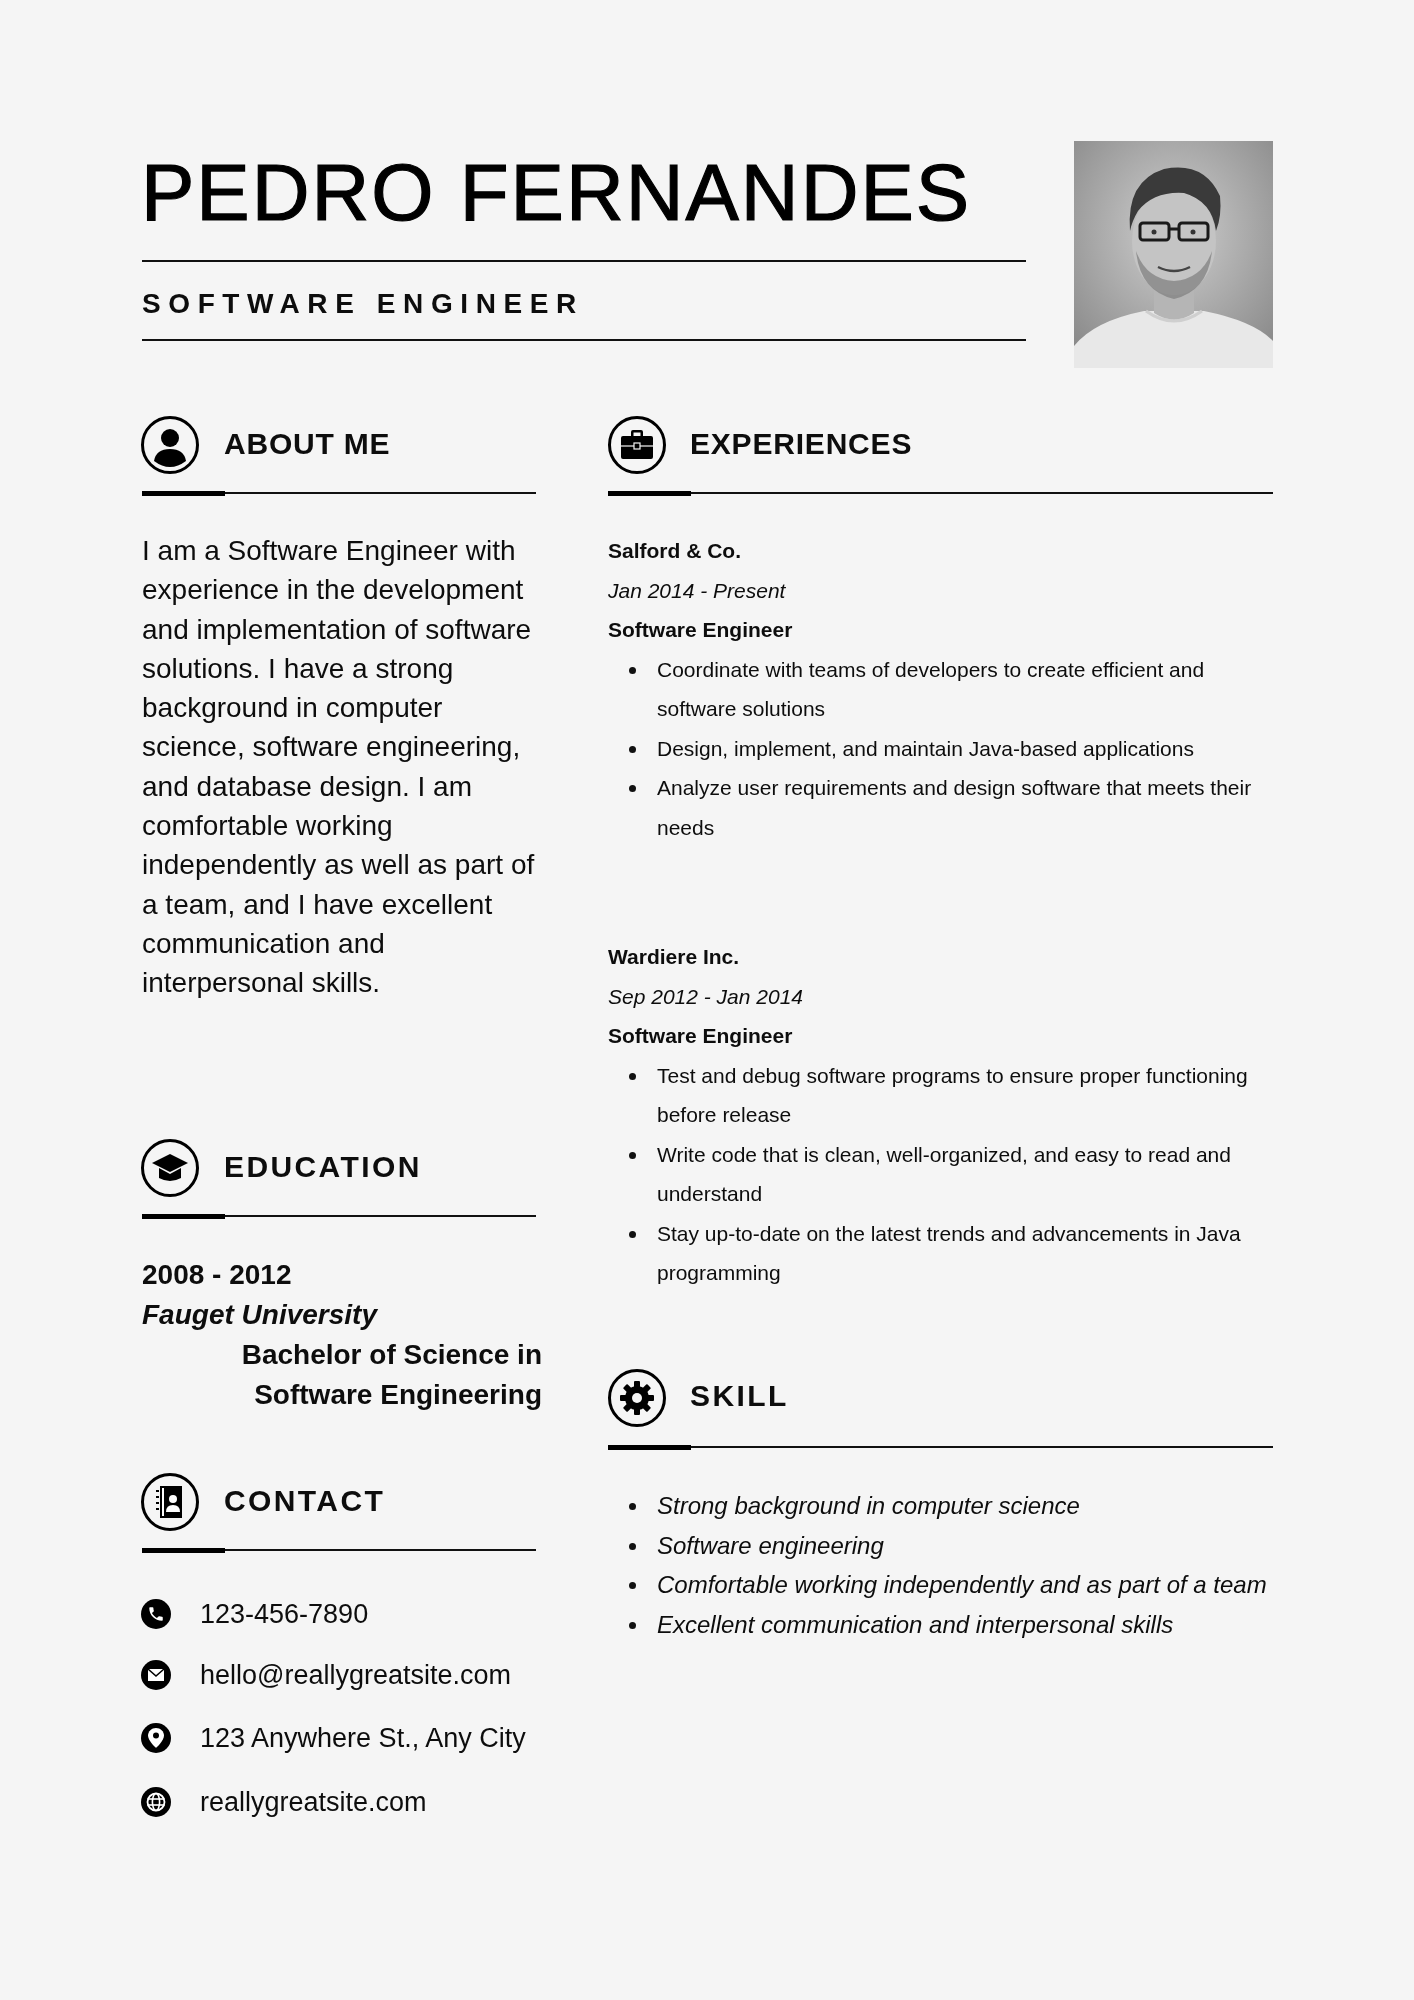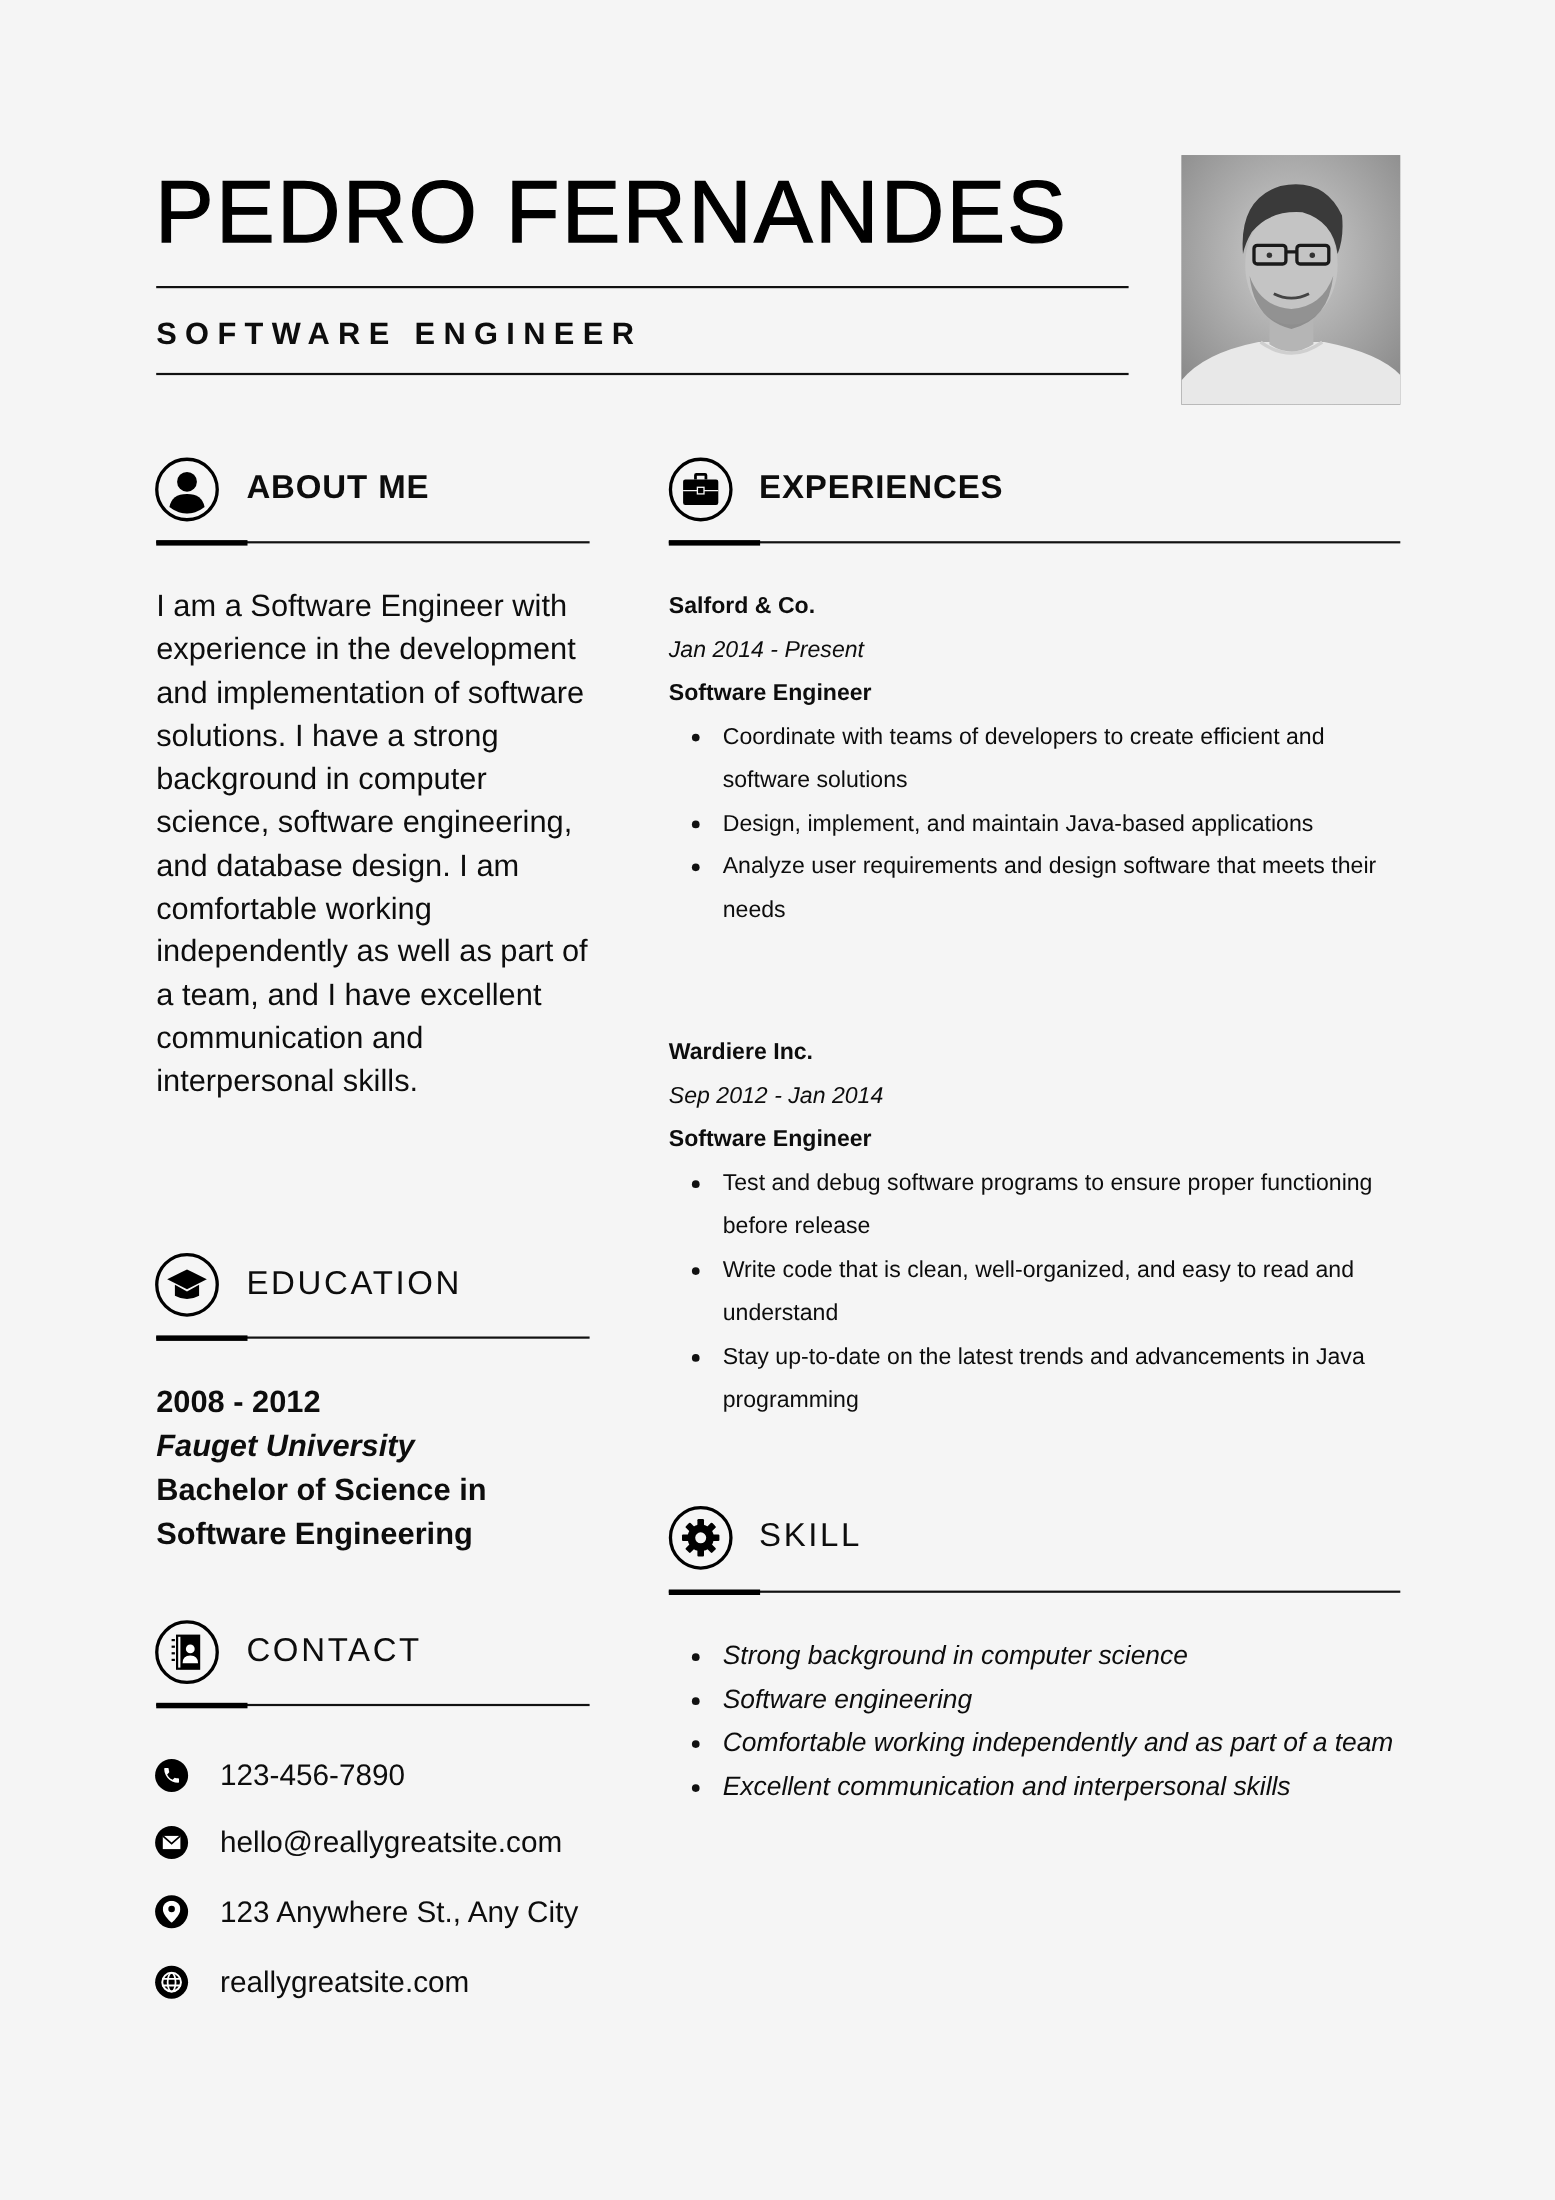--- a/index.html
+++ b/index.html
@@ -39,34 +39,34 @@
   .sec-icon {
     width: 52px; height: 52px;
     border: 3.5px solid #000; border-radius: 50%;
     display: flex; align-items: center; justify-content: center;
   }
   .sec-icon svg { display: block; }
   .sec-title {
     font-size: 30px; line-height: 36px; white-space: nowrap;
   }
   .sec-title.bold { font-weight: 700; letter-spacing: 0.8px; }
-  .sec-title.light { font-weight: 400; letter-spacing: 2.4px; }
+  .sec-title.light { font-weight: 700; letter-spacing: 2.4px; }
   .underline-thin { height: 2px; background: #111; }
   .underline-thick { height: 5px; background: #000; width: 83px; }
 
   
   .body-text {
     font-size: 28px; line-height: 39.3px;
   }
   .about { left: 142px; top: 531px; width: 400px; }
 
   .edu { left: 142px; top: 1255px; width: 400px; font-size: 28px; line-height: 40px; }
   .edu .years { font-weight: 700; }
   .edu .school { font-weight: 700; font-style: italic; }
-  .edu .degree { font-weight: 700; }
+  .edu .degree { font-weight: 700; text-align: right; }
 
   .contact-item {
     left: 141px; height: 40px;
     display: flex; align-items: center;
   }
   .contact-dot {
     width: 30px; height: 30px; border-radius: 50%;
     background: #000;
     display: flex; align-items: center; justify-content: center;
   }

